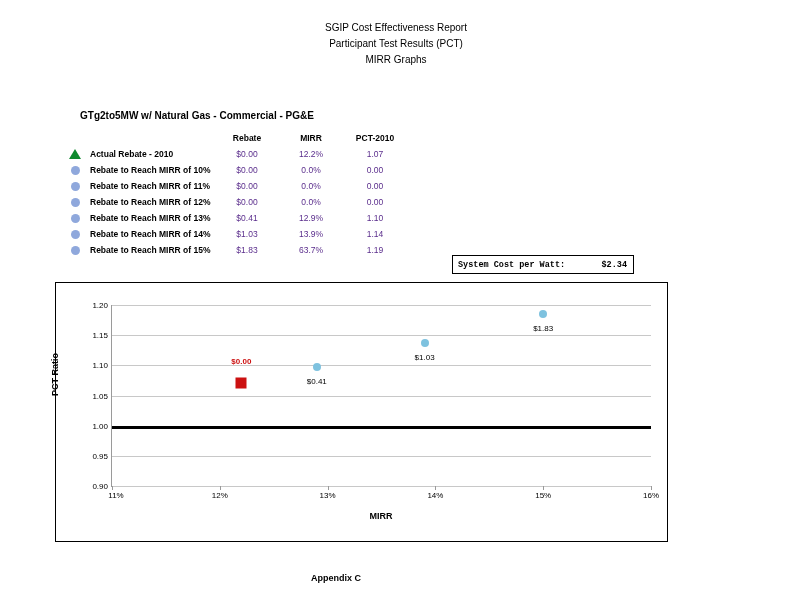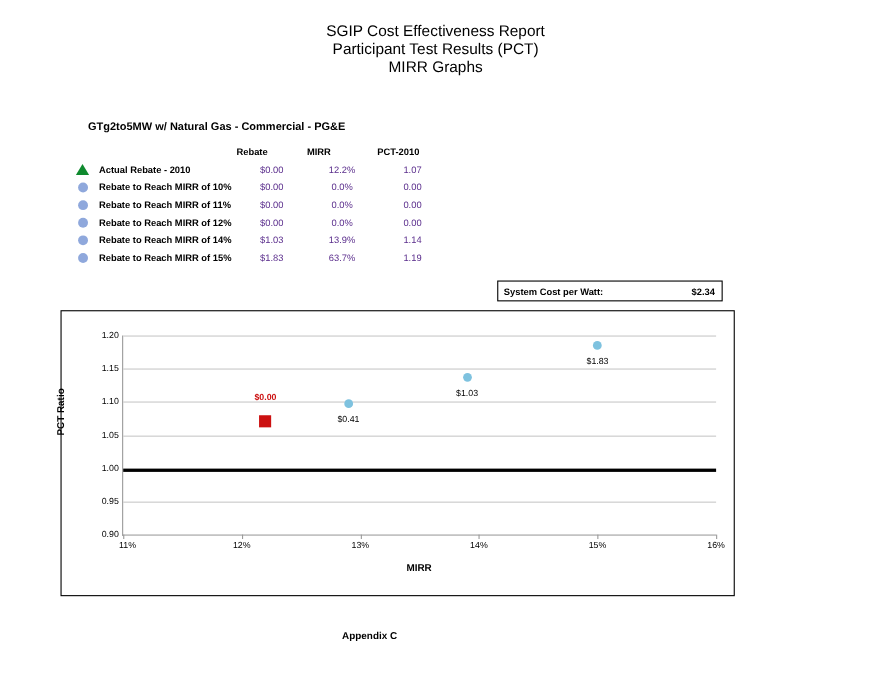--- a/index.html
+++ b/index.html
@@ -22,21 +22,21 @@
     height: 612px;
   }
 
   
   .doc-header {
     position: absolute;
     top: 20px;
     left: 0;
     width: 792px;
     text-align: center;
-    font-size: 14px;
+    font-size: 10px;
     line-height: 16px;
     color: #000;
   }
 
   
   .report-title {
     position: absolute;
     left: 80px;
     top: 110px;
     font-size: 10px;
@@ -48,21 +48,21 @@
     position: absolute;
     left: 62px;
     top: 133px;
     width: 345px;
     border-collapse: collapse;
     font-size: 8.5px;
   }
   .legend-table th {
     font-weight: bold;
     font-size: 8.5px;
-    text-align: left;
+    text-align: center;
     padding: 0 0 3px 0;
     color: #000;
   }
   .legend-table th.lbl { text-align: left; }
   .legend-table td {
     padding: 1px 0;
     height: 14px;
     vertical-align: middle;
   }
   .legend-table td.marker {
@@ -105,26 +105,27 @@
     background: #8fa8dc;
     position: relative;
     top: 1px;
   }
 
   
   .cost-box {
     position: absolute;
     left: 452px;
     top: 255px;
-    width: 205px;
+    width: 182px;
     height: 19px;
     border: 1px solid #000;
     box-sizing: border-box;
     font-size: 8.5px;
     font-weight: bold;
+    font-family: Liberation Mono, monospace;
   }
   .cost-box .cb-label {
     position: absolute;
     left: 5px;
     top: 4px;
   }
   .cost-box .cb-value {
     position: absolute;
     right: 6px;
     top: 4px;
@@ -286,20 +287,27 @@
         <td class="num">$0.00</td>
         <td class="num">0.0%</td>
         <td class="num">0.00</td>
       </tr>
       <tr>
         <td class="marker"><span class="mk mk-dot"></span></td>
         <td class="lbl">Rebate to Reach MIRR of 12%</td>
         <td class="num">$0.00</td>
         <td class="num">0.0%</td>
         <td class="num">0.00</td>
+      </tr>
+      <tr>
+        <td class="marker"><span class="mk mk-dot"></span></td>
+        <td class="lbl">Rebate to Reach MIRR of 13%</td>
+        <td class="num">$0.41</td>
+        <td class="num">12.9%</td>
+        <td class="num">1.10</td>
       </tr>
       <tr>
         <td class="marker"><span class="mk mk-dot"></span></td>
         <td class="lbl">Rebate to Reach MIRR of 14%</td>
         <td class="num">$1.03</td>
         <td class="num">13.9%</td>
         <td class="num">1.14</td>
       </tr>
       <tr>
         <td class="marker"><span class="mk mk-dot"></span></td>

